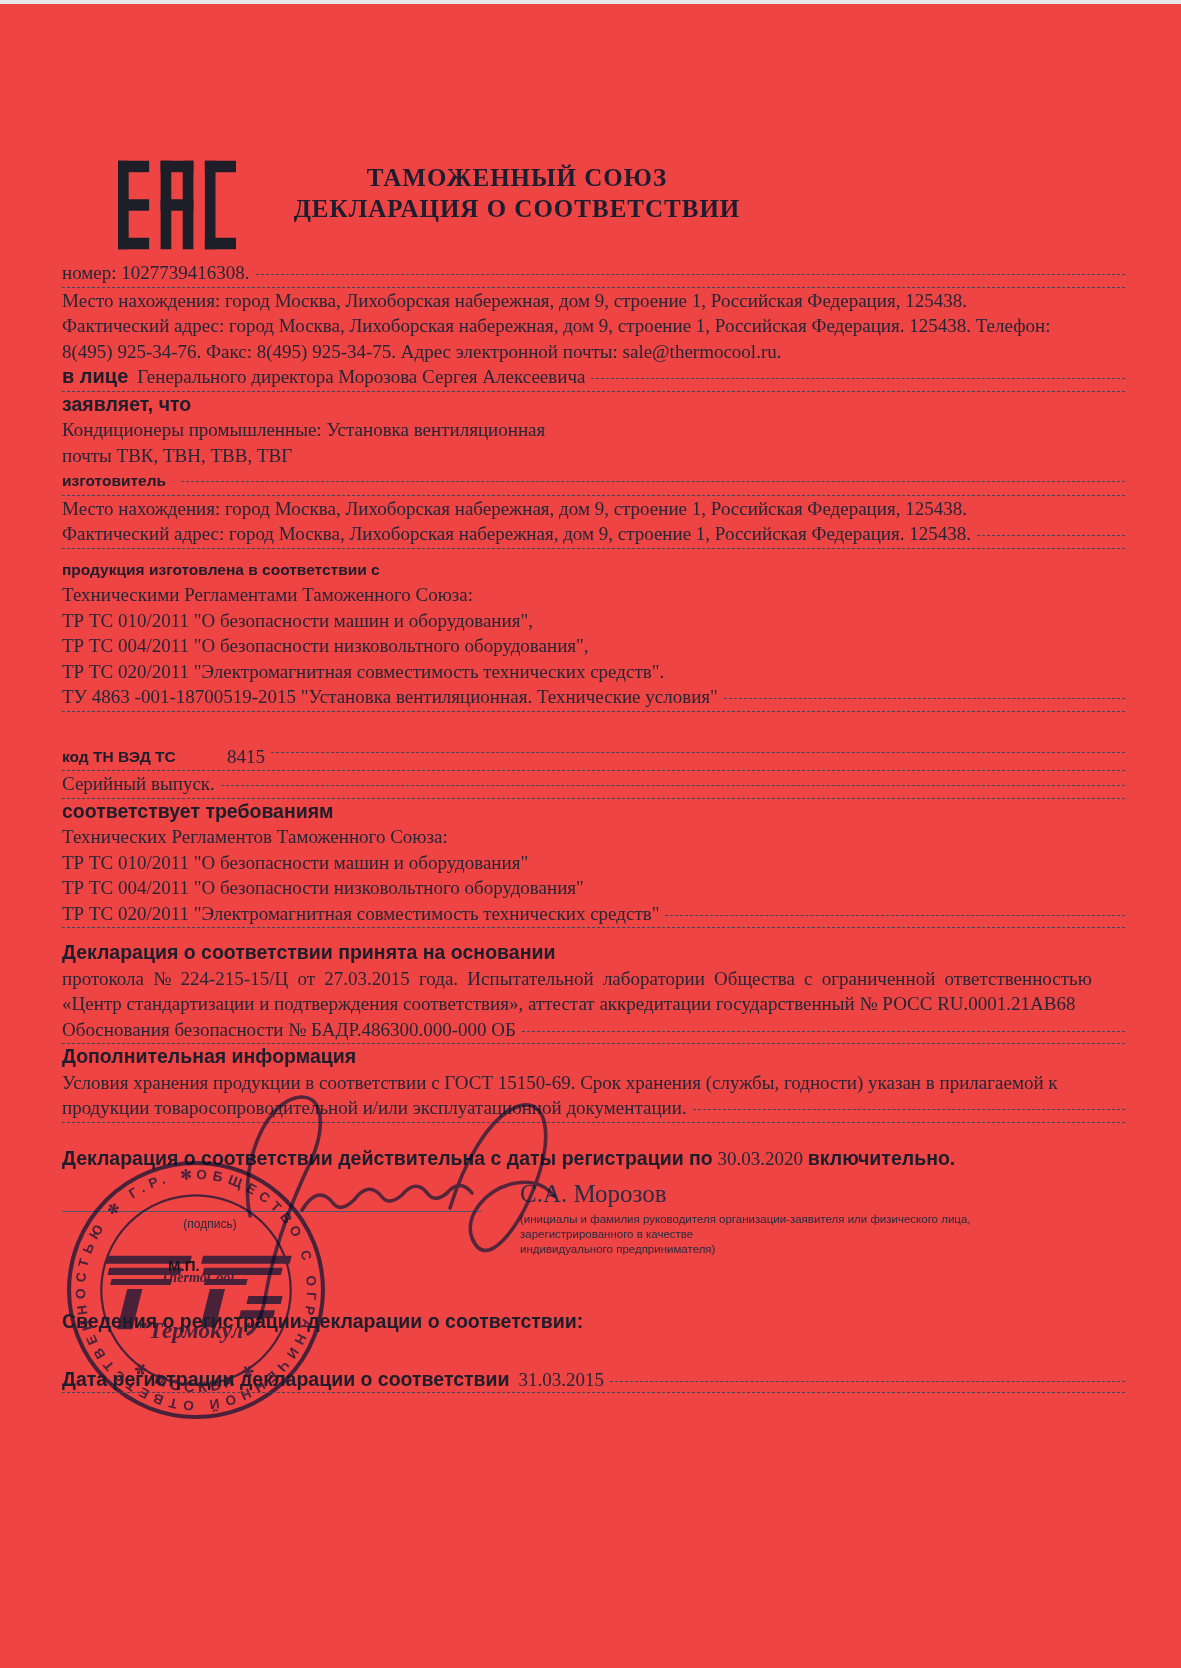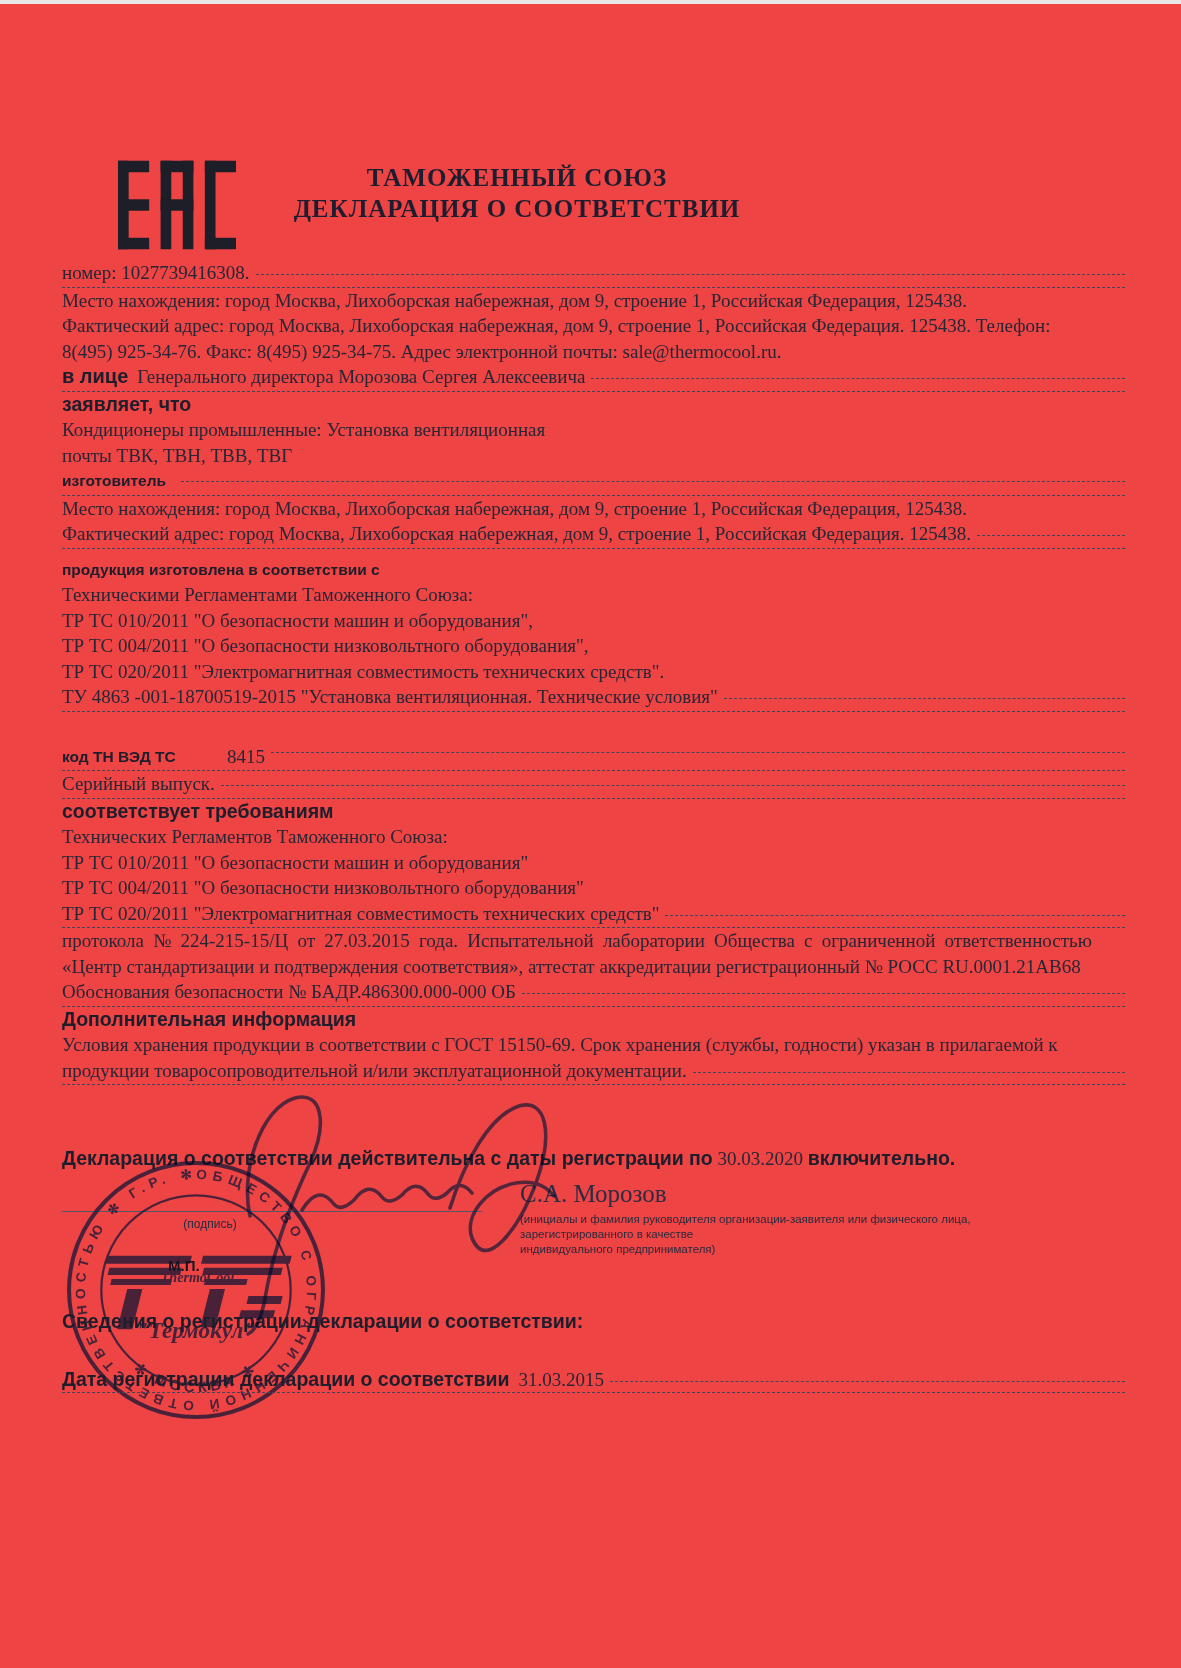--- a/index.html
+++ b/index.html
@@ -159,25 +159,28 @@
         <span class="ser">ТР ТС 010/2011 "О безопасности машин и оборудования"</span>
       </div>
     <div class="row">
         <span class="ser">ТР ТС 004/2011 "О безопасности низковольтного оборудования"</span>
       </div>
     <div class="row udots">
       <span class="ser">ТР ТС 020/2011 "Электромагнитная совместимость технических средств"</span>
       <span class="fill"></span>
     </div>
 
+    <div class="row gap-e">
+      <span class="lab lab-lg">Декларация о соответствии принята на основании</span>
+    </div>
     <div class="row wide">
         <span class="ser">протокола № 224-215-15/Ц от 27.03.2015 года. Испытательной лаборатории Общества с ограниченной ответственностью</span>
       </div>
     <div class="row">
-        <span class="ser">«Центр стандартизации и подтверждения соответствия», аттестат аккредитации регистрационный № РОСС RU.0001.21АВ68</span>
+        <span class="ser">«Центр стандартизации и подтверждения соответствия», аттестат аккредитации государственный № РОСС RU.0001.21АВ68</span>
       </div>
     <div class="row udots">
       <span class="ser">Обоснования безопасности № БАДР.486300.000-000 ОБ</span>
       <span class="fill"></span>
     </div>
 
     <div class="row">
       <span class="lab lab-lg">Дополнительная информация</span>
     </div>
     <div class="row">

